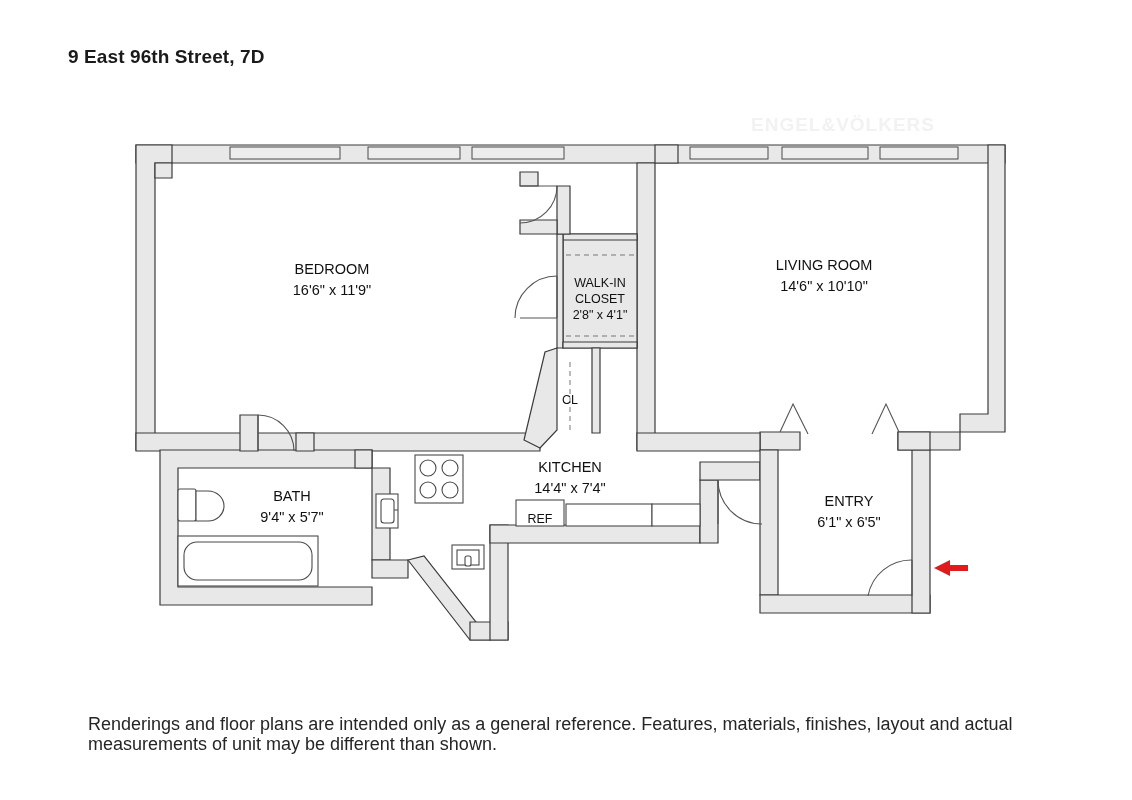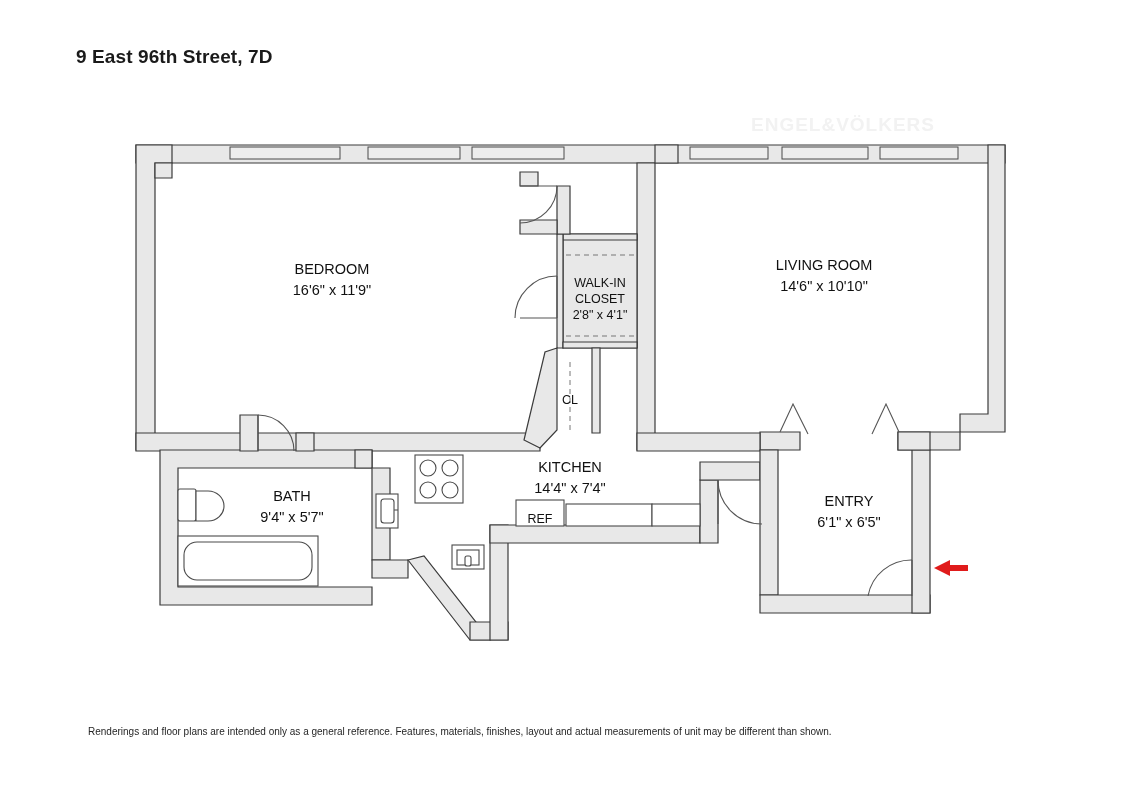--- a/index.html
+++ b/index.html
@@ -2,27 +2,27 @@
 <html><head>
 <meta charset="utf-8">
 <style>
   html,body{margin:0;padding:0;}
   body{
     width:1132px;height:800px;background:#ffffff;
     font-family:"Liberation Sans", sans-serif;
     overflow:hidden;position:relative;
   }
   #title{
-    position:absolute;left:76px;top:46px;
+    position:absolute;left:68px;top:46px;
     font-size:19px;font-weight:bold;color:#1a1a1a;letter-spacing:.1px;
   }
   #plan{position:absolute;left:0;top:0;width:1132px;height:800px;}
   #disclaimer{
     position:absolute;left:88px;top:714px;width:980px;
-    font-size:10px;line-height:20px;color:#262626;margin-top:8px;
+    font-size:18px;line-height:20px;color:#262626;
   }
   .rm-name{font-size:14.5px;fill:#111;font-family:"Liberation Sans",sans-serif;text-anchor:middle;}
   .rm-dim{font-size:14.5px;fill:#111;font-family:"Liberation Sans",sans-serif;text-anchor:middle;}
   .sm-lbl{font-size:12.5px;fill:#111;font-family:"Liberation Sans",sans-serif;text-anchor:middle;}
   .wall{fill:#e8e8e8;stroke:#3b3b3b;stroke-width:1.2;}
   .wallthin{fill:#ededed;stroke:#4a4a4a;stroke-width:1;}
   .fix{fill:#ffffff;stroke:#4a4a4a;stroke-width:1.1;}
   .swing{fill:none;stroke:#555;stroke-width:1.1;}
   .dash{fill:none;stroke:#777;stroke-width:1;stroke-dasharray:5 4;}
   .wm{font-family:"Liberation Sans",sans-serif;font-size:19px;font-weight:bold;

